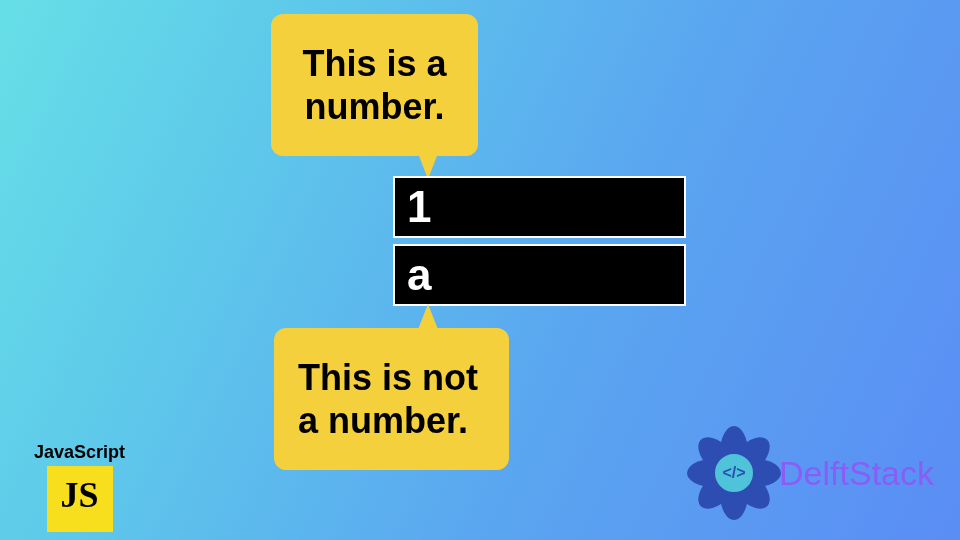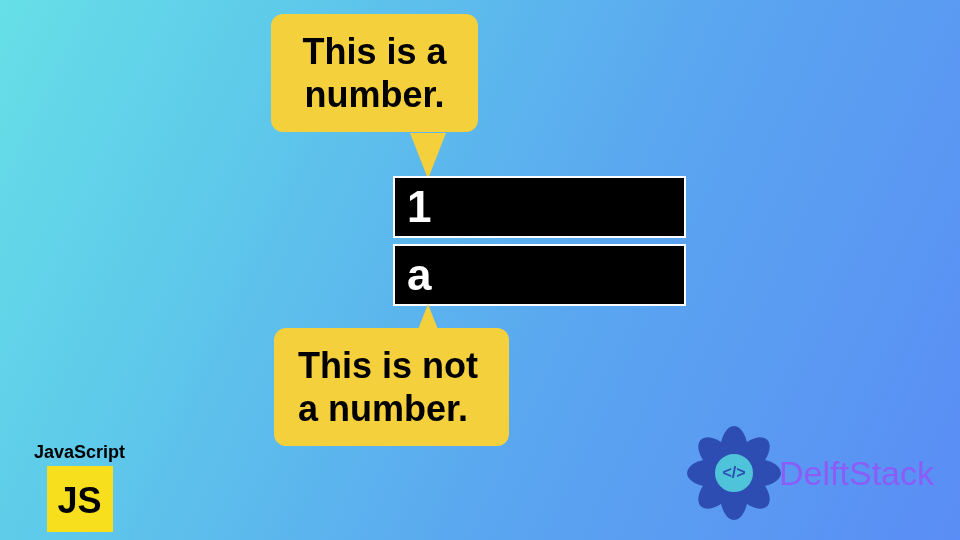--- a/index.html
+++ b/index.html
@@ -9,21 +9,21 @@
     background: linear-gradient(115deg, #66dfe7 0%, #5ec9ea 25%, #5aa6f0 60%, #5a8df5 100%);
     font-family: Arial, Helvetica, sans-serif;
     position: relative;
     overflow: hidden;
   }
 
   .bubble {
     position: absolute;
     background: #f5d03d;
     border-radius: 12px;
-    padding: 16px 24px;
+    padding: 28px 24px;
     font-weight: 900;
     font-size: 36px;
     color: #000;
     line-height: 1.2;
   }
   .bubble-top { left: 271px; top: 14px; width: 207px; text-align: center; }
   .bubble-bottom { left: 274px; top: 328px; width: 235px; }
 
   .tail {
     position: absolute;
@@ -63,21 +63,22 @@
     position: absolute;
     left: 34px; bottom: 8px;
     display: flex; flex-direction: column; align-items: center; text-align: center;
   }
   .js-badge .lbl { font-weight: 900; font-size: 18px; color: #000; margin-bottom: 3px; }
   .js-square {
     width: 66px; height: 66px;
     background: #f7df1e;
     display: flex; align-items: flex-end; justify-content: center;
     font-weight: 900; font-size: 36px; color: #000;
-    padding-bottom: 10px;
+    padding-bottom: 16px;
+    font-family: Liberation Serif, serif;
   }
 
   .delft {
     position: absolute;
     right: 26px; bottom: 22px;
     display: flex; align-items: center;
   }
   .delft-text {
     font-size: 34px; color: #8b5cf6; font-weight: 500;
   }

